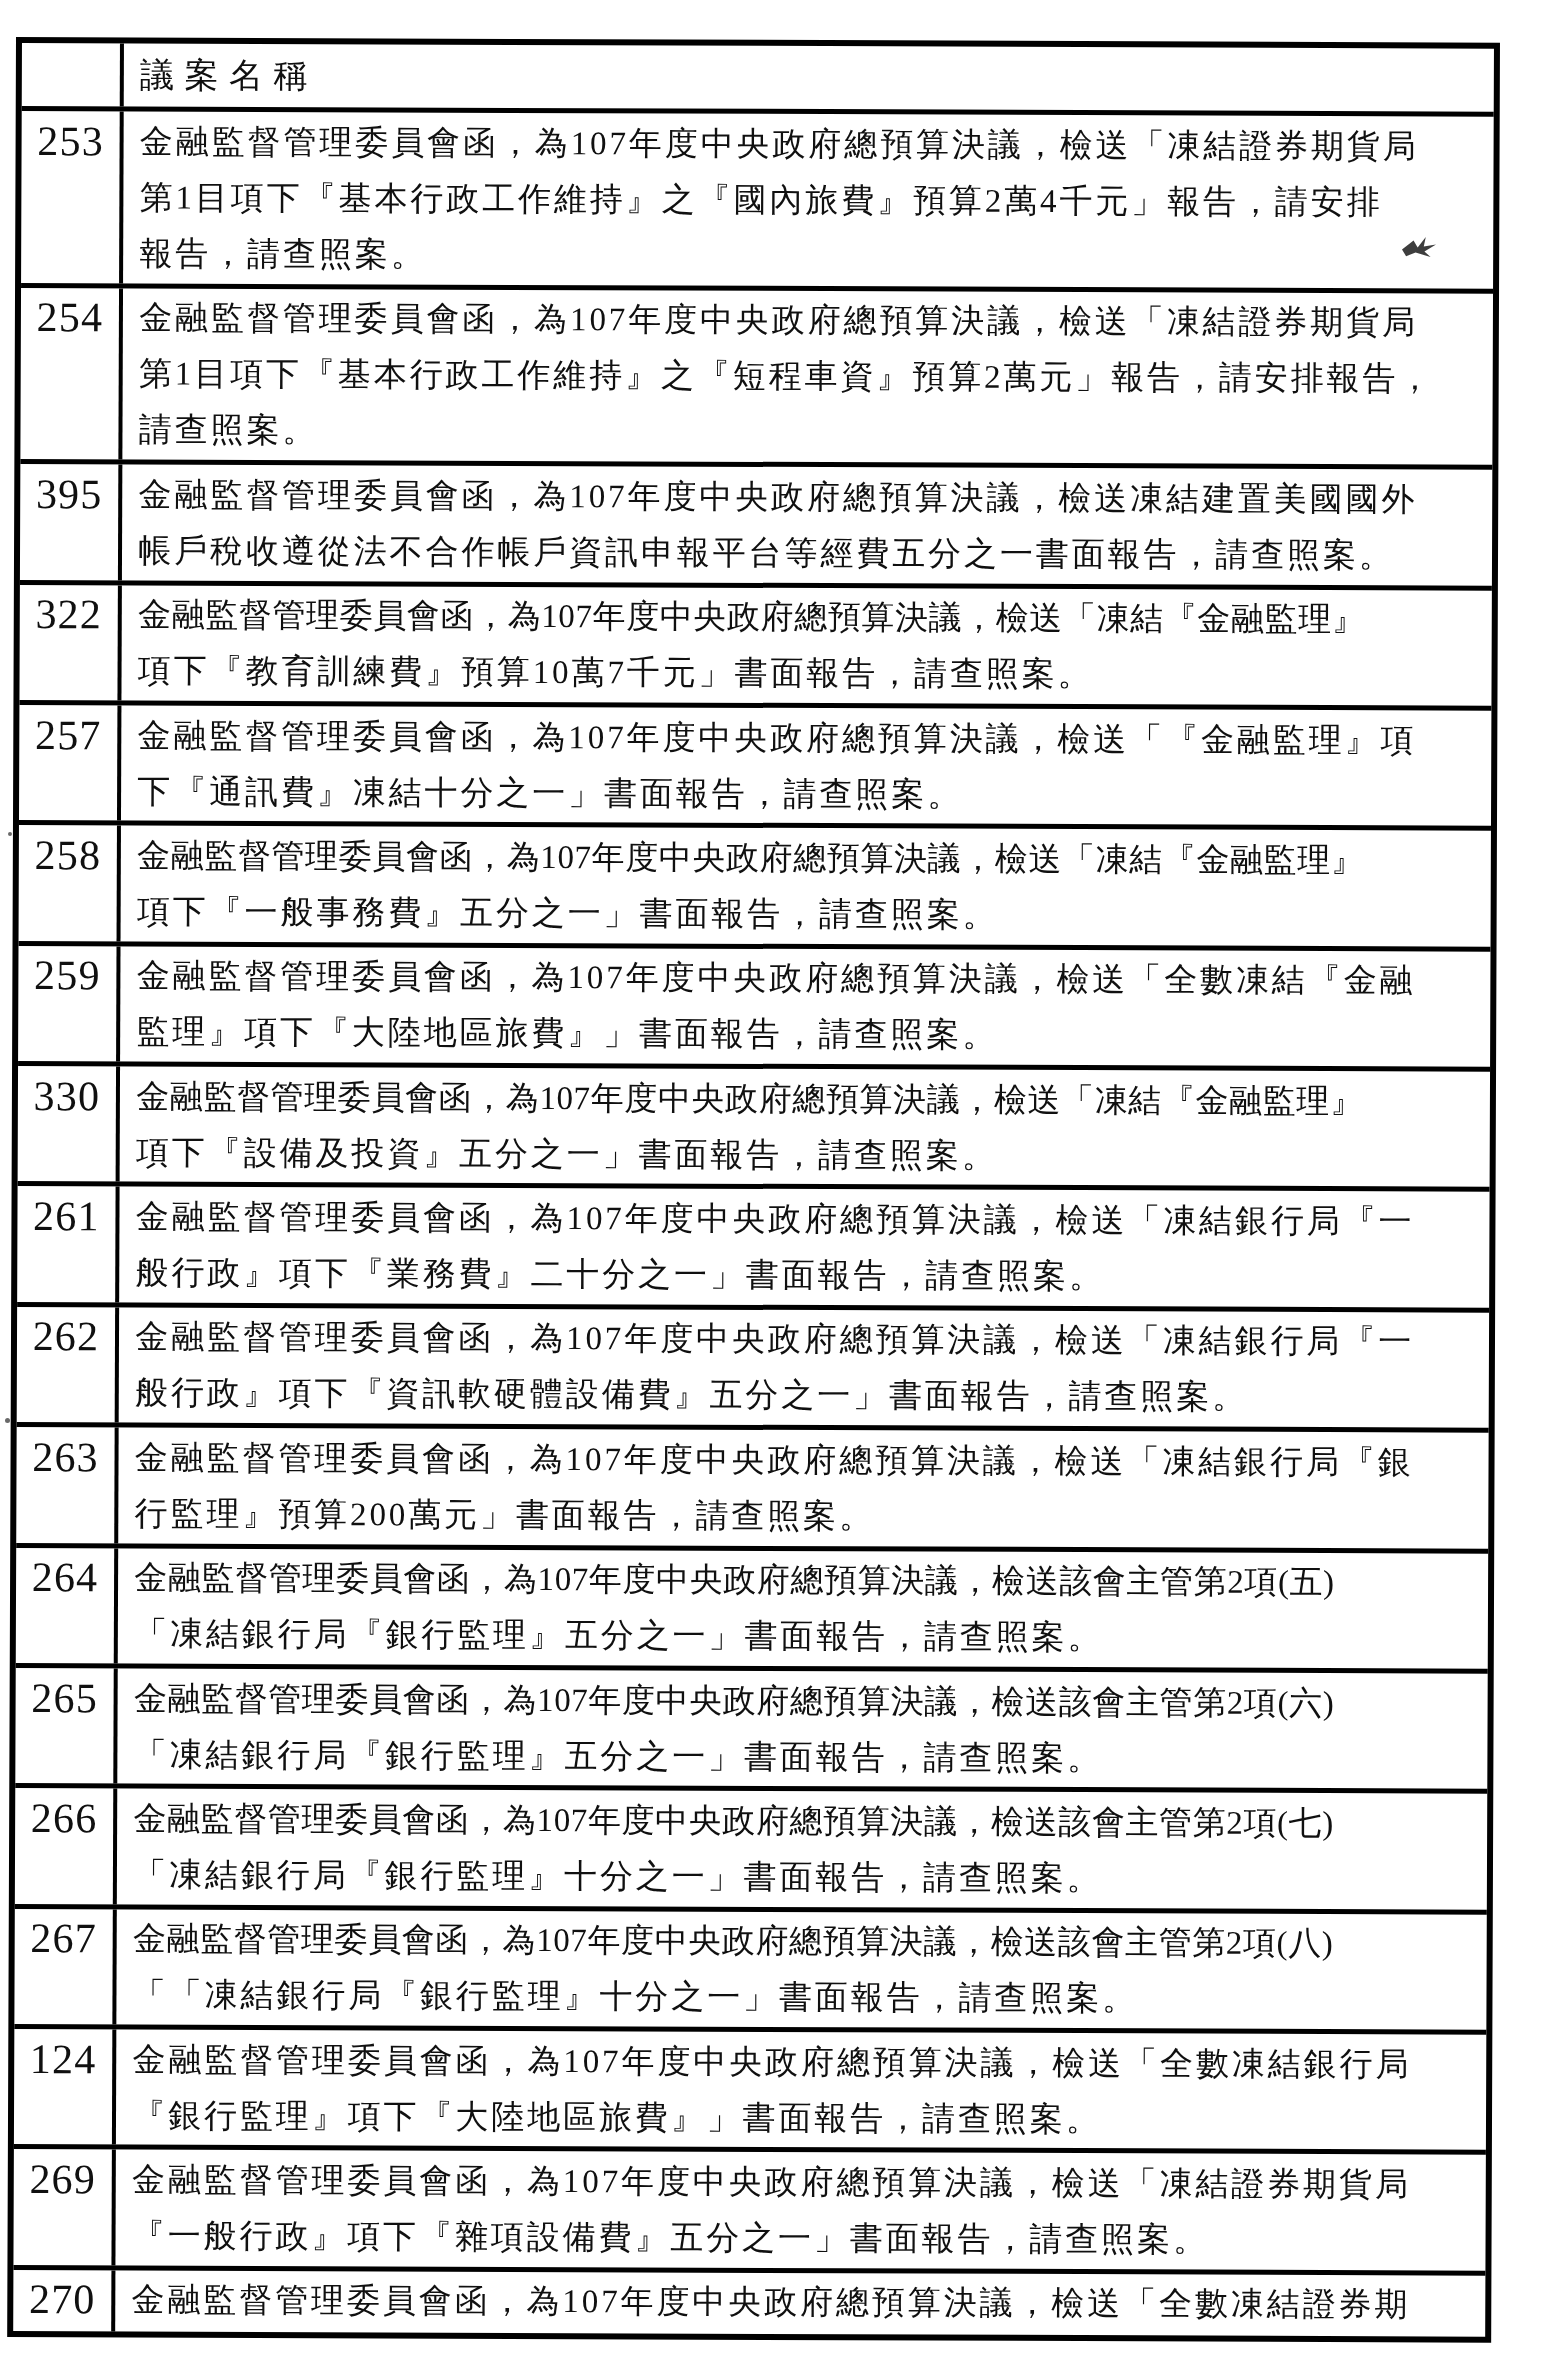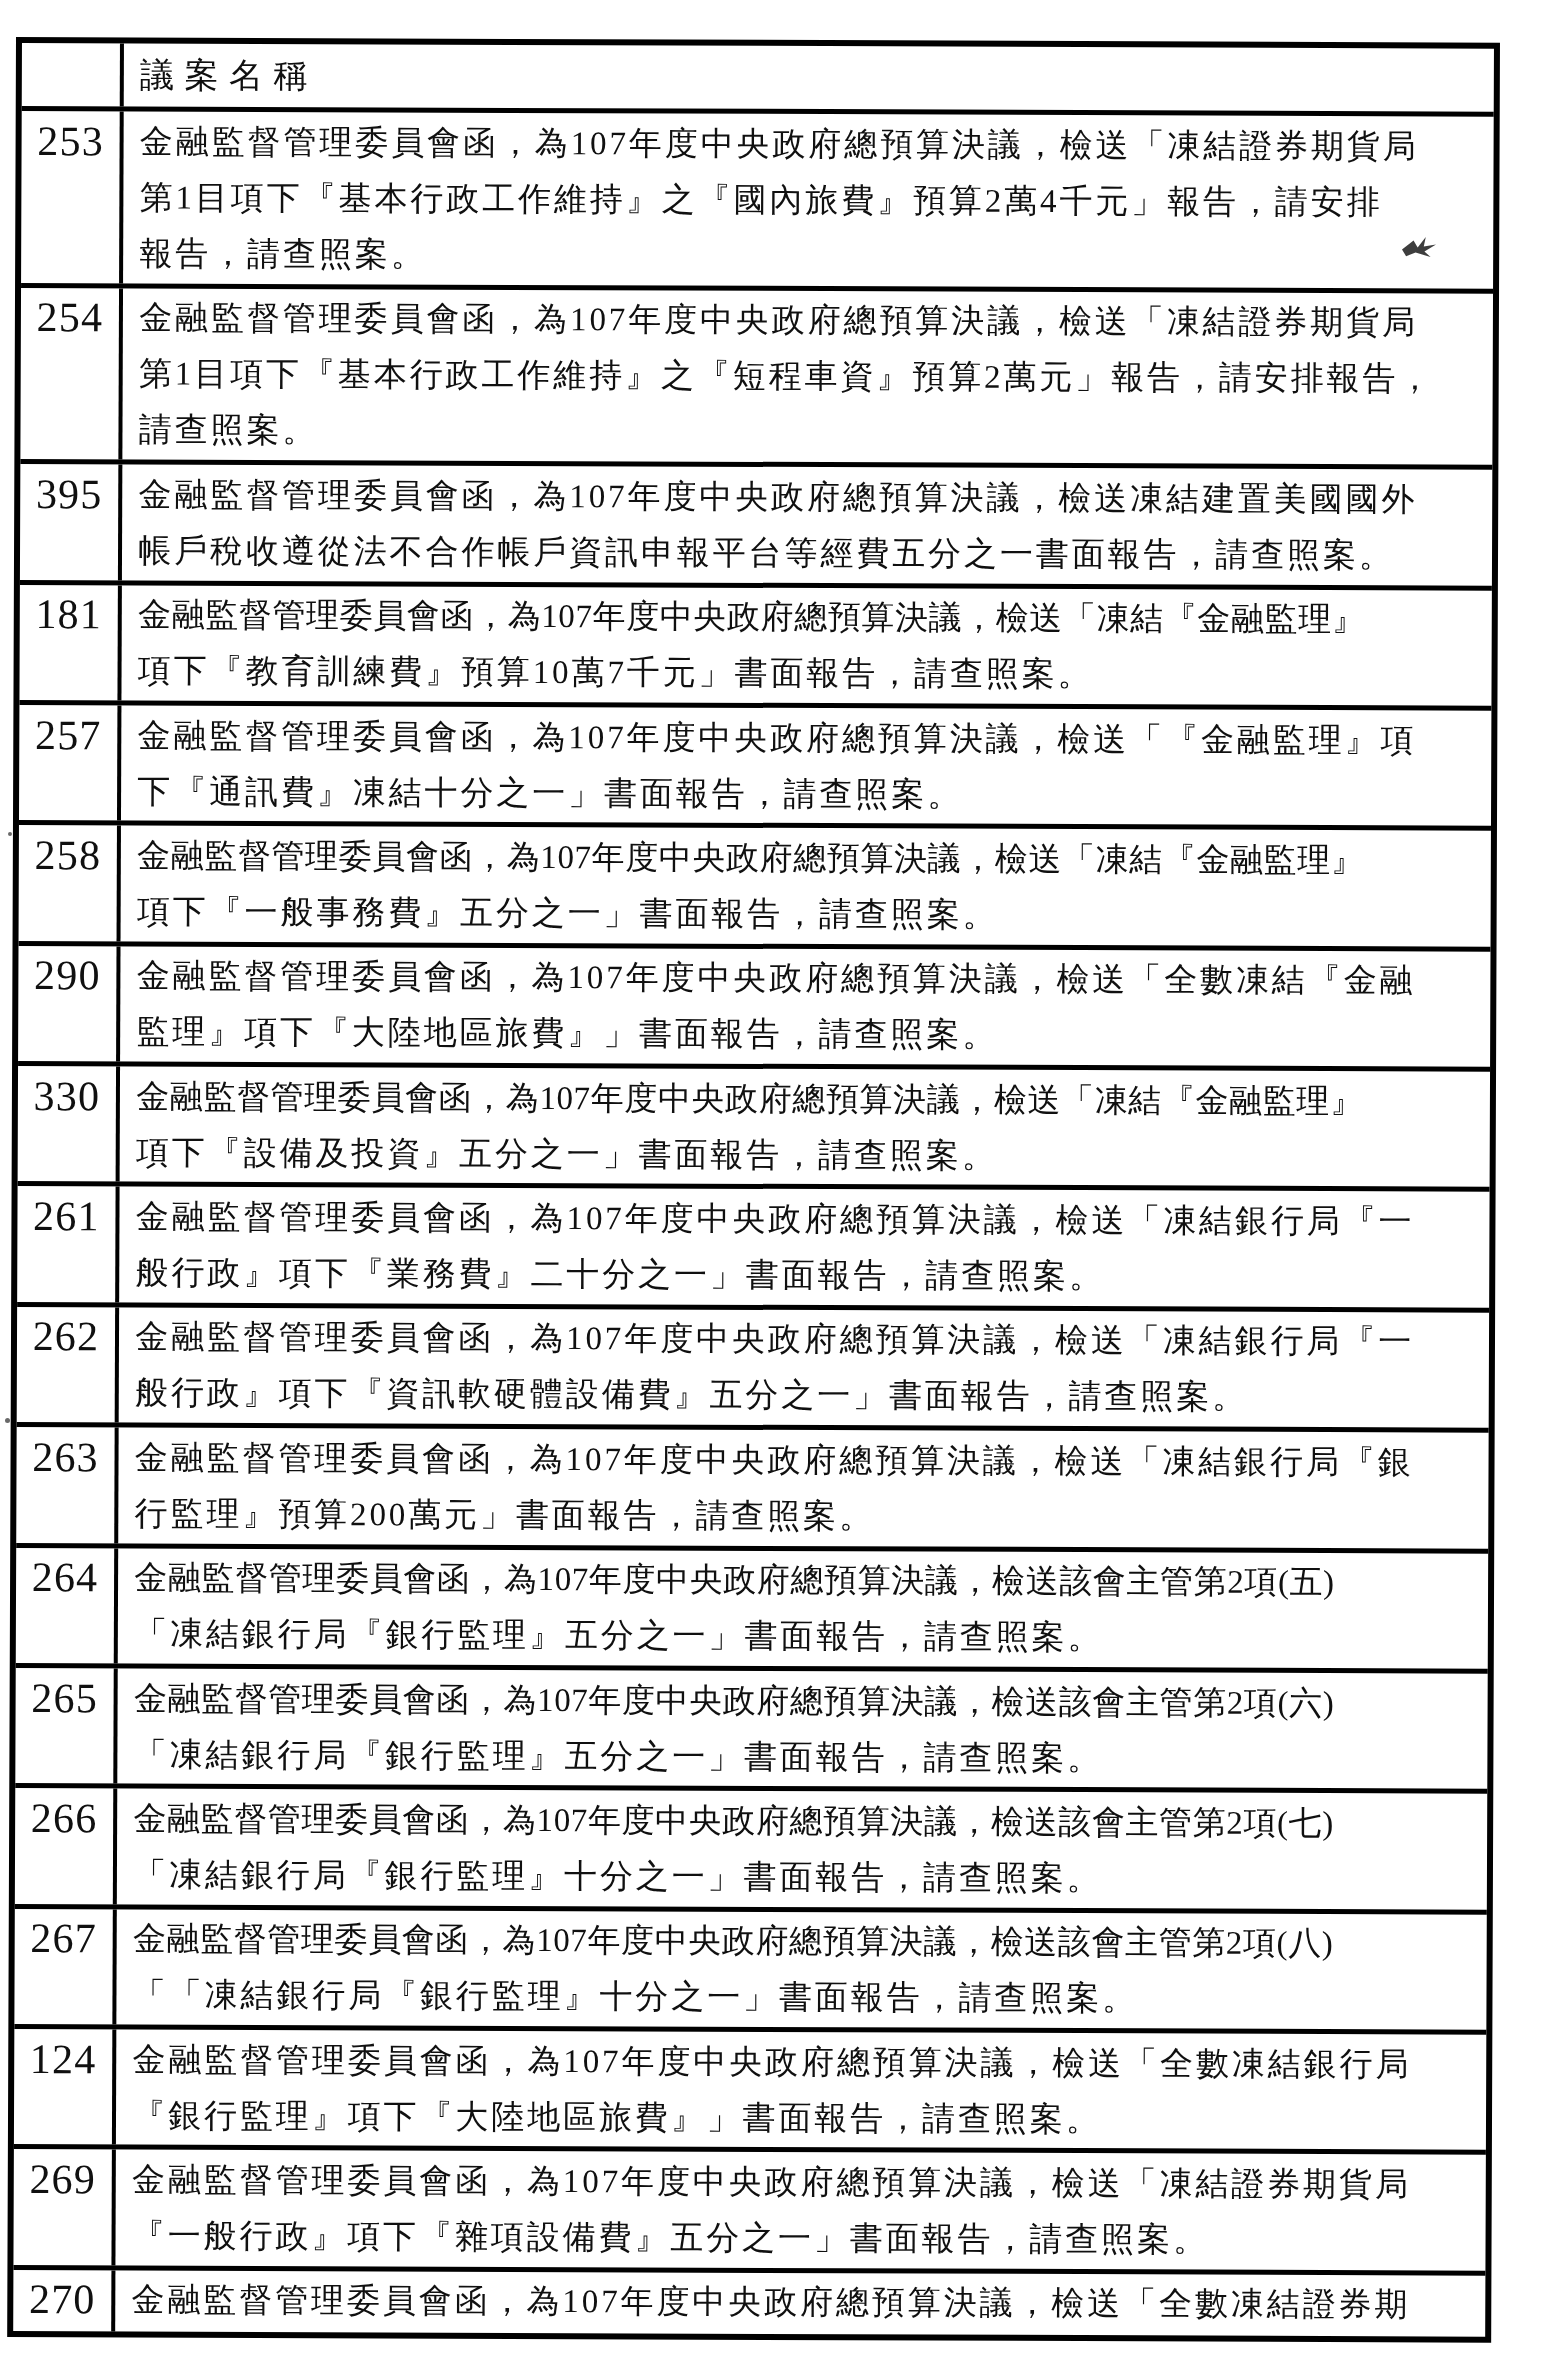--- a/index.html
+++ b/index.html
@@ -107,21 +107,21 @@
 
   <div class="row">
     <div class="num">395</div>
     <div class="content">
           <div class="line">金融監督管理委員會函，為107年度中央政府總預算決議，檢送凍結建置美國國外</div>
           <div class="line">帳戶稅收遵從法不合作帳戶資訊申報平台等經費五分之一書面報告，請查照案。</div>
         </div>
   </div>
 
   <div class="row">
-    <div class="num">181</div>
+    <div class="num">322</div>
     <div class="content">
           <div class="line tight">金融監督管理委員會函，為107年度中央政府總預算決議，檢送「凍結『金融監理』</div>
           <div class="line">項下『教育訓練費』預算10萬7千元」書面報告，請查照案。</div>
         </div>
   </div>
 
   <div class="row">
     <div class="num">257</div>
     <div class="content">
           <div class="line">金融監督管理委員會函，為107年度中央政府總預算決議，檢送「『金融監理』項</div>
@@ -131,21 +131,21 @@
 
   <div class="row">
     <div class="num">258</div>
     <div class="content">
           <div class="line tight">金融監督管理委員會函，為107年度中央政府總預算決議，檢送「凍結『金融監理』</div>
           <div class="line">項下『一般事務費』五分之一」書面報告，請查照案。</div>
         </div>
   </div>
 
   <div class="row">
-    <div class="num">290</div>
+    <div class="num">259</div>
     <div class="content">
           <div class="line">金融監督管理委員會函，為107年度中央政府總預算決議，檢送「全數凍結『金融</div>
           <div class="line">監理』項下『大陸地區旅費』」書面報告，請查照案。</div>
         </div>
   </div>
 
   <div class="row">
     <div class="num">330</div>
     <div class="content">
           <div class="line tight">金融監督管理委員會函，為107年度中央政府總預算決議，檢送「凍結『金融監理』</div>

